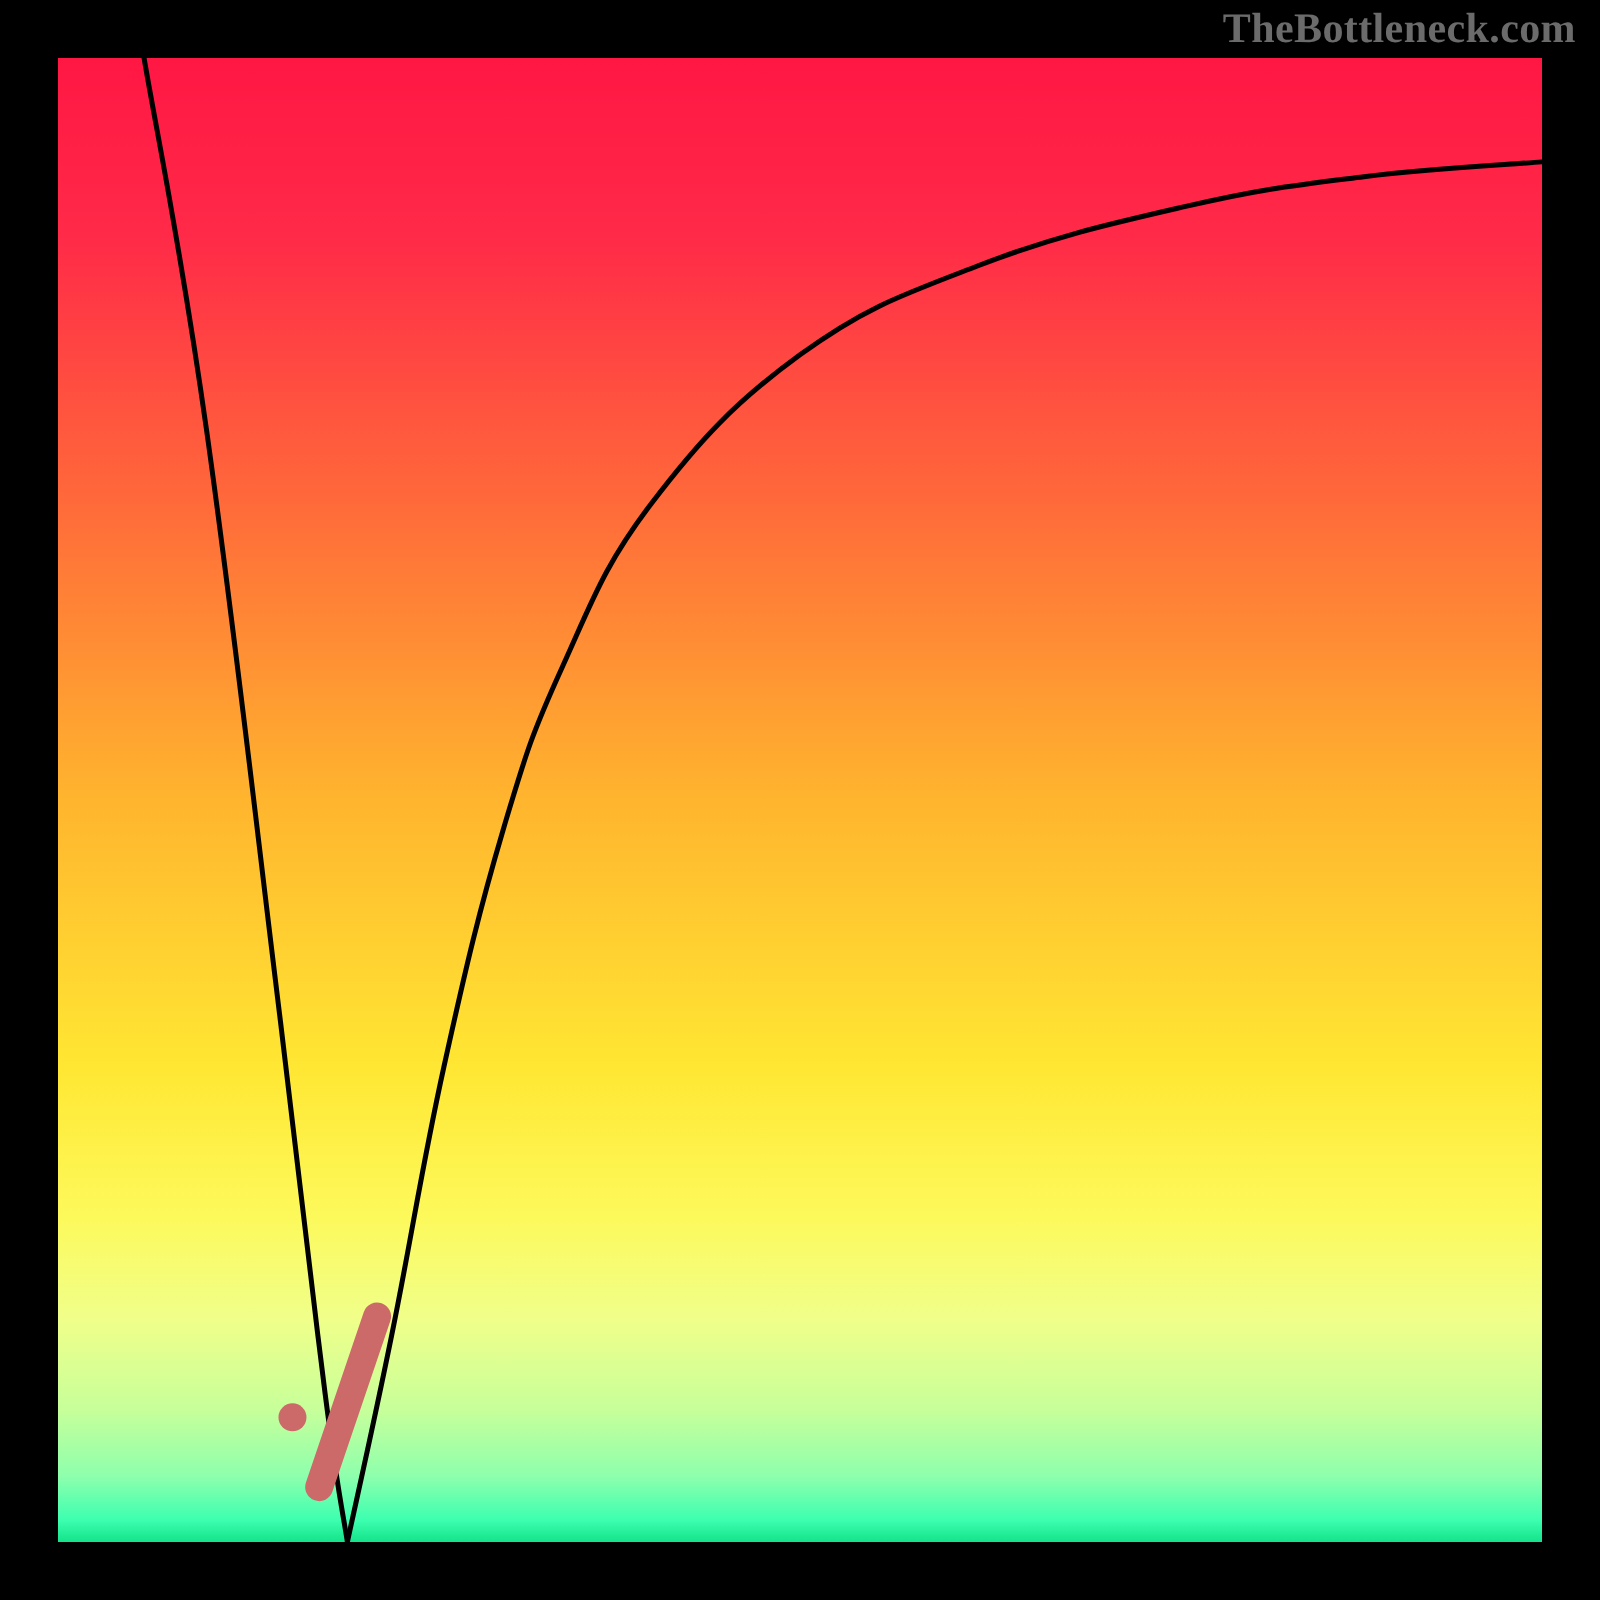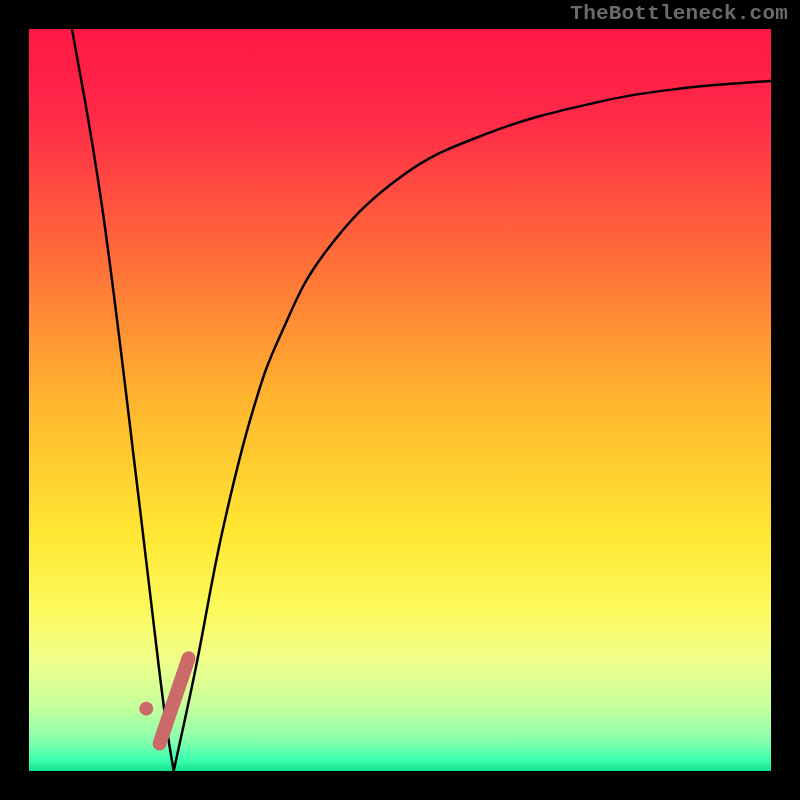--- a/index.html
+++ b/index.html
@@ -14,21 +14,21 @@
     position: absolute;
     top: 0;
     left: 0;
     width: 800px;
     height: 800px;
   }
   .watermark {
     position: absolute;
     top: 2px;
     right: 12px;
-    font-family: Liberation Mono, monospace;
+    font-family: Liberation Serif, serif;
     font-size: 21px;
     font-weight: 600;
     color: #6b6b6b;
     letter-spacing: 0.2px;
     pointer-events: none;
   }
 </style>
 </head>
 <body>
 

